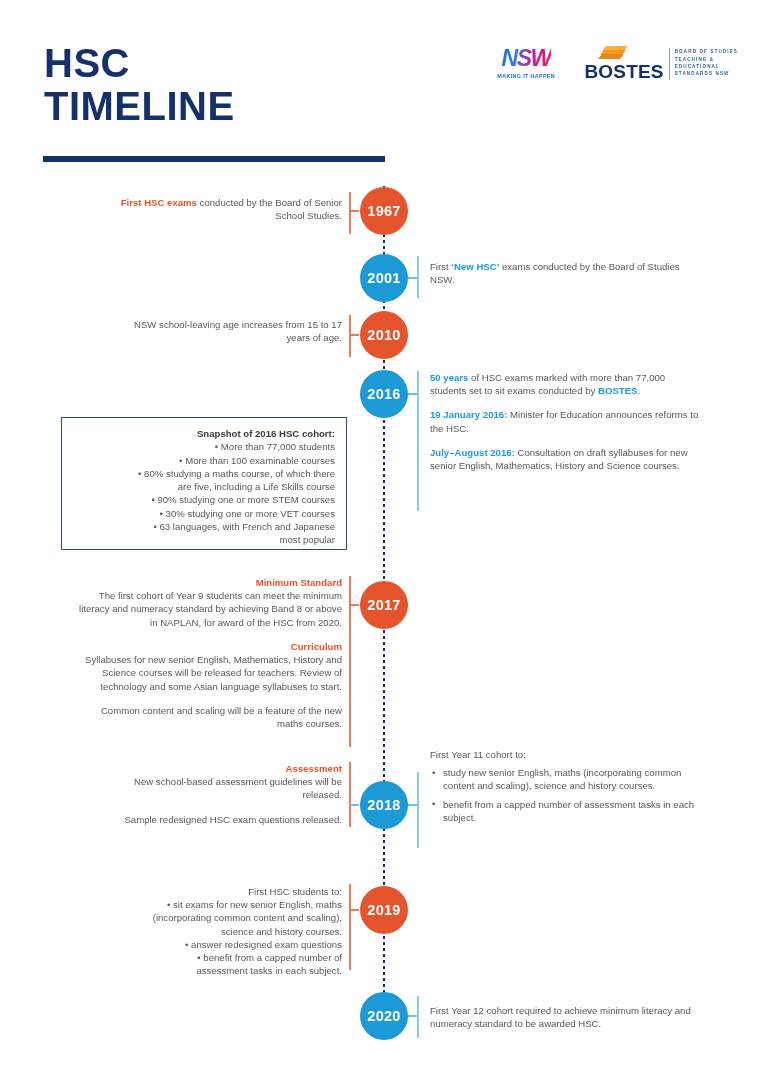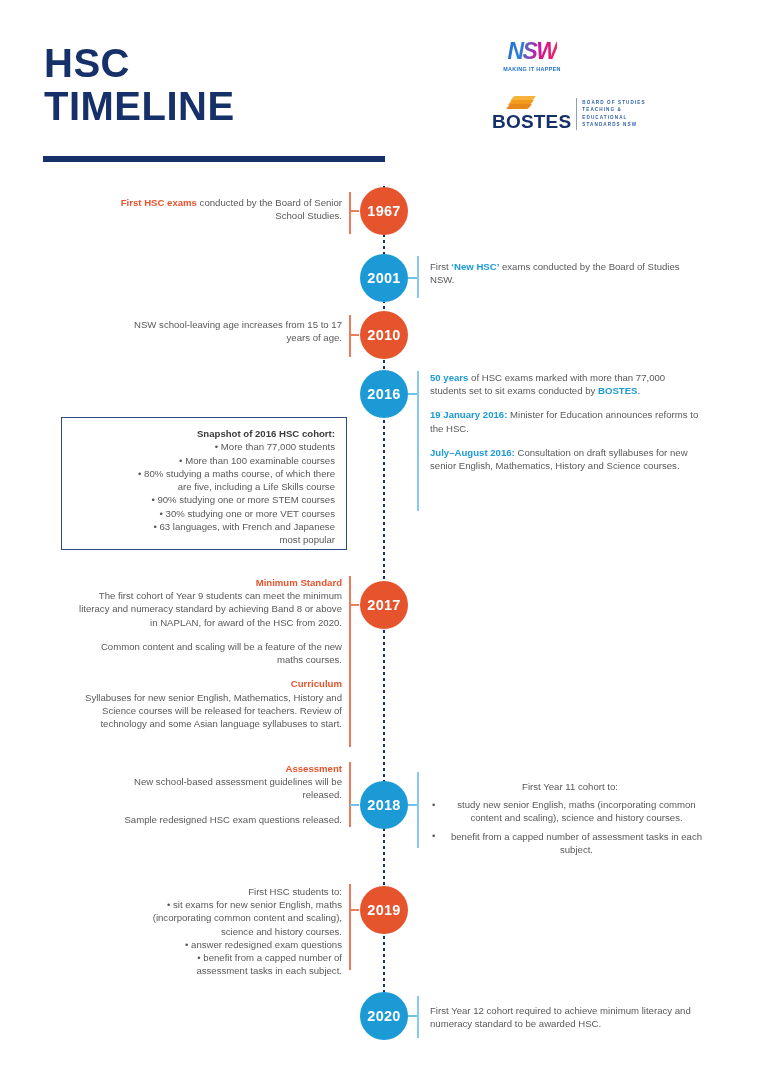--- a/index.html
+++ b/index.html
@@ -33,23 +33,22 @@
     width: 342px; height: 6px;
     background: #16306a;
   }
 
   
   #logos {
     position: absolute;
     left: 492px; top: 40px;
     width: 246px; height: 46px;
     display: flex;
-    align-items: flex-start;
+    align-items: center;
     gap: 24px;
-    flex-direction: column;
   }
   #nsw-logo {
     width: 80px;
     display: flex; flex-direction: column; align-items: center;
   }
   #nsw-mark {
     font-size: 23px; font-weight: bold; font-style: italic;
     letter-spacing: -1.5px;
     line-height: 1;
     background: linear-gradient(100deg,#1c6fd0 0%,#2f7fd8 28%,#c9199e 60%,#e2147a 82%,#ef3b52 100%);
@@ -268,25 +267,25 @@
     <span>2017</span>
   </div>
   <div class="bar orange" style="left:349px; top:576px; height:171px;"></div>
   <div class="tick orange" style="left:350px; top:604px;"></div>
   <div class="tblock right-aligned" style="left:75px; top:576px; width:267px;">
     <span class="para">
       <span class="sub-head orange">Minimum Standard</span>
       <span>The first cohort of Year 9 students can meet the minimum literacy and numeracy standard by achieving Band 8 or above in NAPLAN, for award of the HSC from 2020.</span>
     </span>
     <span class="para">
-      <span>Common content and scaling will be a feature of the new maths courses.</span>
-    </span>
-    <span class="para">
       <span class="sub-head orange">Curriculum</span>
       <span>Syllabuses for new senior English, Mathematics, History and Science courses will be released for teachers. Review of technology and some Asian language syllabuses to start.</span>
+    </span>
+    <span class="para">
+      <span>Common content and scaling will be a feature of the new maths courses.</span>
     </span>
   </div>
 
   <div class="node blue" style="top:781px;">
     <span>2018</span>
   </div>
   <div class="bar orange" style="left:349px; top:762px; height:65px;"></div>
   <div class="tick blue" style="left:350px; top:804px;"></div>
   <div class="bar blue" style="left:417px; top:772px; height:76px;"></div>
   <div class="tick blue" style="left:408px; top:804px;"></div>
@@ -294,21 +293,21 @@
   <div class="tblock right-aligned" style="left:95px; top:762px; width:247px;">
     <span class="para">
       <span class="sub-head orange">Assessment</span>
       <span>New school-based assessment guidelines will be released.</span>
     </span>
     <span class="para">
       <span>Sample redesigned HSC exam questions released.</span>
     </span>
   </div>
 
-  <div class="tblock left-aligned" style="left:430px; top:780px; width:280px;text-align:center;">
+  <div class="tblock left-aligned" style="left:430px; top:748px; width:280px;">
     <span class="para">First Year 11 cohort to:</span>
     <ul class="blist">
       <li>study new senior English, maths (incorporating common content and scaling), science and history courses.</li>
       <li>benefit from a capped number of assessment tasks in each subject.</li>
     </ul>
   </div>
 
   <div class="node orange" style="top:886px;">
     <span>2019</span>
   </div>

